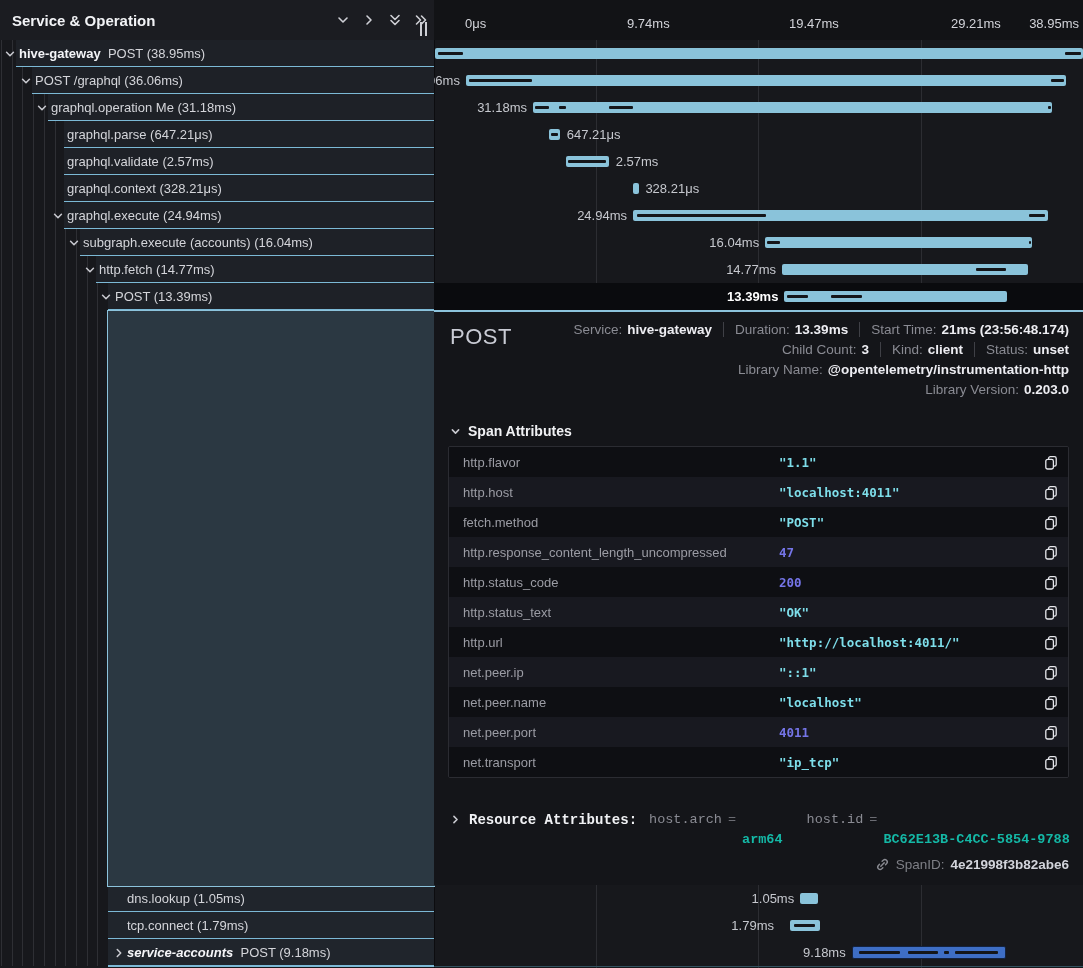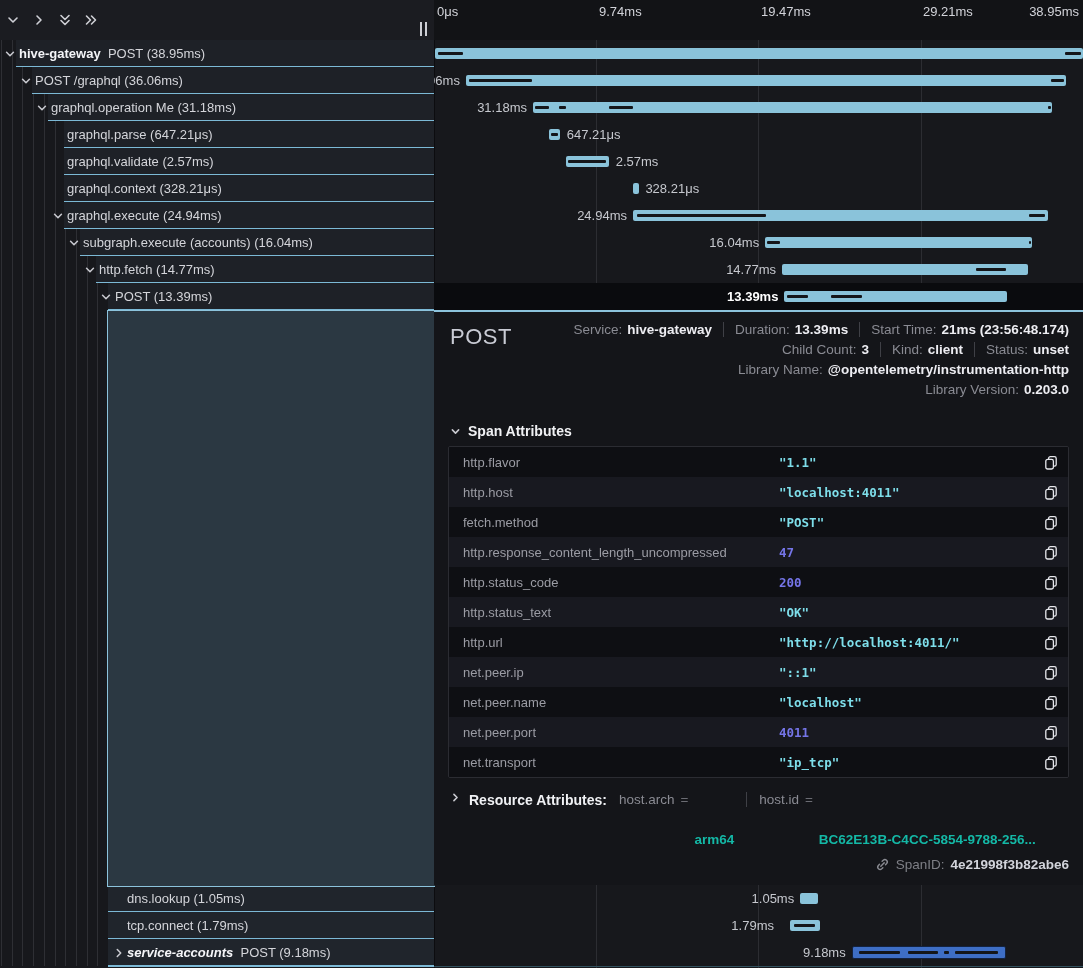--- a/index.html
+++ b/index.html
@@ -6,21 +6,21 @@
   .app{position:relative;width:1083px;height:968px;background:#17181c;overflow:hidden;
        font-family:"Liberation Sans", sans-serif;color:#d7d8dc;}
   
   .left-header{position:absolute;left:0;top:0;width:434px;height:40px;background:#1b1c21;
     display:flex;align-items:center;z-index:30;}
   .left-header .title{font-size:15px;font-weight:700;color:#f2f3f6;padding-left:12px;flex:1;}
   .hdr-btn{width:26px;height:26px;display:flex;align-items:center;justify-content:center;cursor:pointer;color:#cfd0d6;}
   .drag-handle{position:absolute;left:420px;top:22px;width:9px;height:14px;display:flex;gap:3px;z-index:40;}
   .drag-handle i{display:block;width:2px;height:14px;background:#cdced4;}
   .timeline-header{position:absolute;left:434px;top:0;width:649px;height:40px;background:#121316;z-index:20;}
-  .tick{position:absolute;top:4px;font-size:13px;color:#d2d3d9;}
+  .tick{position:absolute;top:16px;font-size:13px;color:#d2d3d9;margin-left:28px;}
   
   .gridline{position:absolute;top:0;width:1px;height:968px;background:#2c2d32;z-index:1;}
   .vdivider{position:absolute;left:434px;top:0;width:1px;height:968px;background:#0c0c0f;z-index:2;}
   .guide{position:absolute;top:40px;width:1px;height:926px;background:#2e2f34;z-index:3;}
   .sel-band{position:absolute;left:434px;width:649px;height:27px;background:#0a0b0e;z-index:2;}
   
   .row-cell{position:absolute;height:26px;background:#1e2127;border-bottom:1px solid #7cb9d6;z-index:5;cursor:pointer;}
   .row-cell.bottom{background:#20252c;}
   .tree-text{position:absolute;height:27px;line-height:27px;font-size:13px;color:#d4d5da;white-space:nowrap;z-index:6;}
   .tree-text .svc{font-weight:700;color:#f4f5f8;}
@@ -49,21 +49,21 @@
   .section-head .chev{color:#c9cad0;display:flex;}
   .attr-table{margin:0 14px 0 14px;border:1px solid #2b2c32;border-radius:2px;overflow:hidden;}
   .attr-row{display:flex;align-items:center;height:30px;}
   .attr-row:nth-child(odd){background:#0e0f13;}
   .attr-row:nth-child(even){background:#181920;}
   .attr-key{width:316px;padding-left:14px;font-size:13px;color:#9b9ca4;white-space:nowrap;overflow:hidden;}
   .attr-val{flex:1;font-family:"DejaVu Sans Mono", monospace;font-size:12.5px;font-weight:700;white-space:nowrap;overflow:hidden;}
   .attr-val.string{color:#7edeea;}
   .attr-val.number{color:#7575e8;}
   .copy-btn{width:34px;display:flex;justify-content:center;cursor:pointer;flex:none;}
-  .resource-line{display:flex;align-items:flex-start;margin:14px 14px 0 16px;font-size:13.5px;white-space:nowrap;overflow:hidden;}
+  .resource-line{display:flex;align-items:center;margin:14px 14px 0 16px;font-size:13.5px;white-space:nowrap;overflow:hidden;font-family:Liberation Mono, monospace;}
   .resource-line .chev{color:#c9cad0;display:flex;margin-right:8px;}
   .resource-title{font-weight:700;color:#f0f1f4;margin-right:12px;font-size:14px;}
   .res-key{color:#8a8b93;}
   .res-eq{color:#6b6c73;margin:0 6px;}
   .res-val{color:#14b8a6;font-weight:700;margin-top:40px;}
   .res-sep{width:1px;height:15px;background:#3f4046;margin:0 12px;}
   .spanid-line{display:flex;align-items:center;justify-content:flex-end;margin:10px 14px 0 0;font-size:13.5px;color:#7e7f86;gap:6px;}
   .spanid-line b{color:#d2d4db;font-weight:700;}
   .bottom-line-left{position:absolute;left:108px;top:966px;width:326px;height:1px;background:#7cb9d6;z-index:9;}
   .bottom-line-right{position:absolute;left:434px;top:966px;width:649px;height:1px;background:#33525f;z-index:9;}
@@ -88,20 +88,21 @@
       <div class="guide" style="left: 55px;"></div>
       <div class="guide" style="left: 65px;"></div>
       <div class="guide" style="left: 76px;"></div>
       <div class="guide" style="left: 87px;"></div>
       <div class="guide" style="left: 97px;"></div>
     </div>
 
   <div class="sel-band" style="top:283px"></div>
 
   <div class="left-header">
+    <span class="title">Service &amp; Operation</span>
     <span class="hdr-btn">
       <svg width="14" height="14" viewBox="0 0 14 14" fill="none" stroke="#cfd0d6" stroke-width="1.6" stroke-linecap="round" stroke-linejoin="round">
           <polyline points="3,5 7,9 11,5"></polyline>
         </svg>
     </span>
     <span class="hdr-btn">
       <svg width="14" height="14" viewBox="0 0 14 14" fill="none" stroke="#cfd0d6" stroke-width="1.6" stroke-linecap="round" stroke-linejoin="round">
           <polyline points="5,3 9,7 5,11"></polyline>
         </svg>
     </span>

